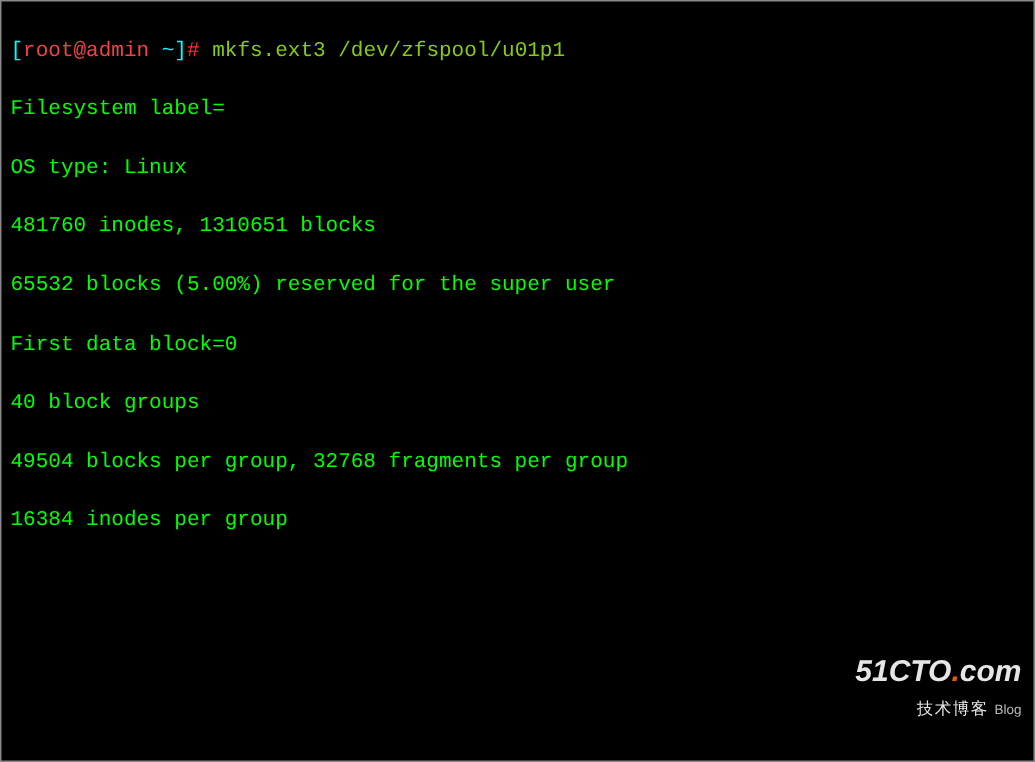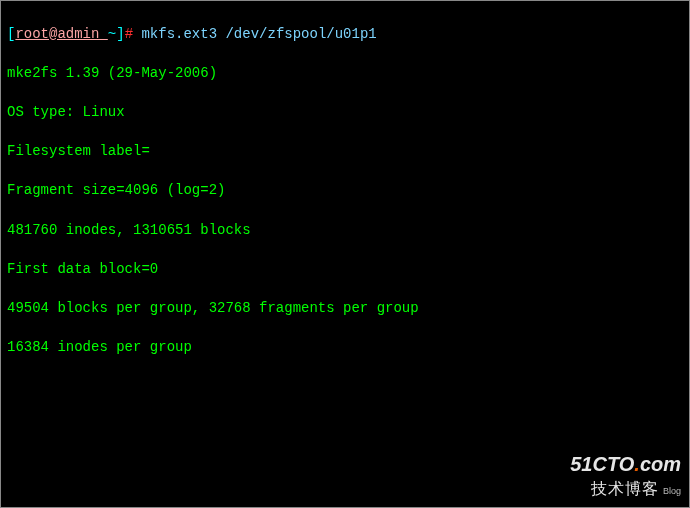--- a/index.html
+++ b/index.html
@@ -18,75 +18,74 @@
       padding: 4px 6px;
       position: relative;
       border: 1px solid #888;
       overflow: hidden;
     }
     .terminal {
       white-space: pre-wrap;
       word-break: break-all;
     }
     .prompt-user {
-      color: #fca5a5;
-      text-decoration: underline;
+      color: #ef4444;
     }
     .prompt-bracket {
       color: #00ffff;
     }
     .prompt-symbol {
       color: #ff3030;
     }
     .command {
-      color: #7dd3fc;
+      color: #84cc16;
     }
     .output {
       color: #00ff00;
     }
     .line {
       display: block;
     }
     .watermark {
       position: absolute;
-      bottom: 7px;
+      bottom: 25px;
       right: 8px;
       color: #ffffff;
       font-family: Arial, sans-serif;
       text-align: right;
       opacity: 0.9;
     }
     .watermark-main {
       font-size: 20px;
       font-style: italic;
       font-weight: bold;
     }
     .watermark-dot {
       color: #ff6600;
     }
     .watermark-sub {
-      font-size: 16px;
+      font-size: 11px;
       letter-spacing: 1px;
     }
     .watermark-tag {
       font-size: 9px;
       color: #ccc;
     }
   </style>
 </head>
 <body>
 
 <div class="terminal">
 <span class="line"><span class="prompt-bracket">[</span><span class="prompt-user">root@admin </span><span class="prompt-bracket">~</span><span class="prompt-bracket">]</span><span class="prompt-symbol">#</span><span> </span><span class="command">mkfs.ext3 /dev/zfspool/u01p1</span></span>
-<span class="line output">mke2fs 1.39 (29-May-2006)</span>
+<span class="line output">Filesystem label=</span>
 <span class="line output">OS type: Linux</span>
-<span class="line output">Filesystem label=</span>
-<span class="line output">Fragment size=4096 (log=2)</span>
 <span class="line output">481760 inodes, 1310651 blocks</span>
+<span class="line output">65532 blocks (5.00%) reserved for the super user</span>
 <span class="line output">First data block=0</span>
+<span class="line output">40 block groups</span>
 <span class="line output">49504 blocks per group, 32768 fragments per group</span>
 <span class="line output">16384 inodes per group</span>
 
 
 
 
 
 
 
 

